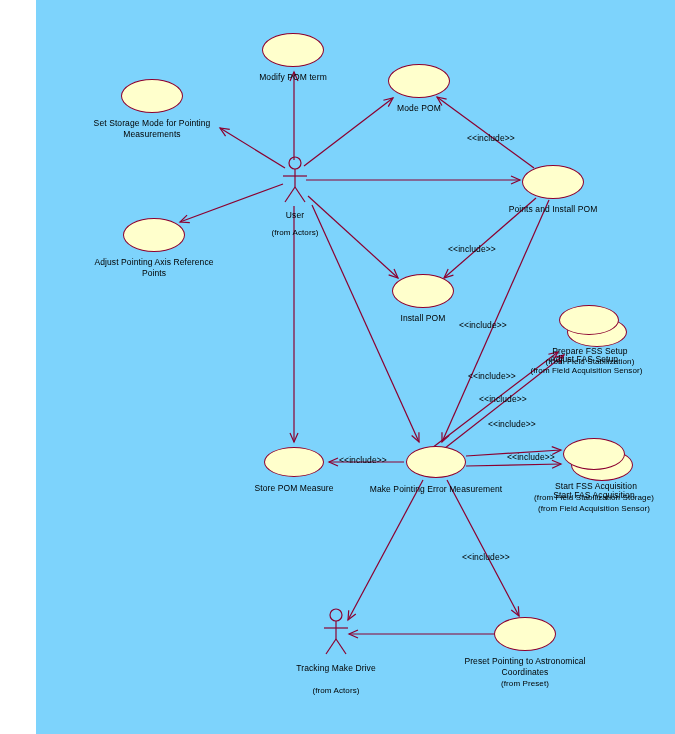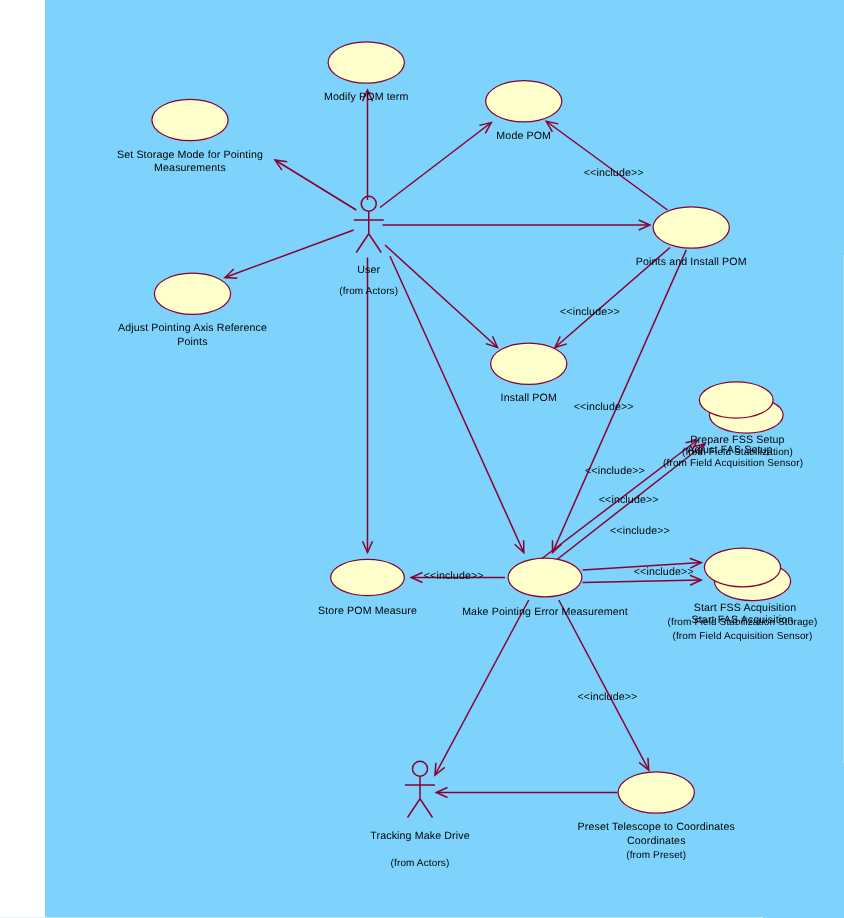--- a/index.html
+++ b/index.html
@@ -172,21 +172,21 @@
     <div class="ellipse back" style="left:8px; top:11px; width:62px; height:32px;"></div>
     <div class="ellipse" style="left:0; top:0; width:62px; height:32px;"></div>
     <div class="node-label" style="left:-37px; top:43px; width:140px;">Start FSS Acquisition</div>
     <div class="node-label sub" style="left:-54px; top:54px; width:170px;">(from Field Stabilization Storage)</div>
     <div class="node-label" style="left:-39px; top:52px; width:140px;">Start FAS Acquisition</div>
     <div class="node-label sub" style="left:-54px; top:65px; width:170px;">(from Field Acquisition Sensor)</div>
   </div>
 
   <div class="node" style="left:458px; top:617px; width:62px;">
     <div class="ellipse" style="left:0; top:0; width:62px; height:34px;"></div>
-    <div class="node-label" style="left:-52px; top:39px; width:166px;">Preset Telescope to Coordinates
+    <div class="node-label" style="left:-52px; top:39px; width:166px;">Preset Pointing to Astronomical
 Coordinates</div>
     <div class="node-label sub" style="left:-52px; top:61px; width:166px;">(from Preset)</div>
   </div>
 
   <div class="actor" style="left:240px; top:155px;">
     <svg width="38" height="52" viewBox="0 0 38 52" xmlns="http://www.w3.org/2000/svg">
       <circle cx="19" cy="8" r="6" fill="none" stroke="#8b0030" stroke-width="1.2"></circle>
       <line x1="19" y1="14" x2="19" y2="32" stroke="#8b0030" stroke-width="1.2"></line>
       <line x1="7" y1="21" x2="31" y2="21" stroke="#8b0030" stroke-width="1.2"></line>
       <line x1="19" y1="32" x2="9" y2="47" stroke="#8b0030" stroke-width="1.2"></line>

